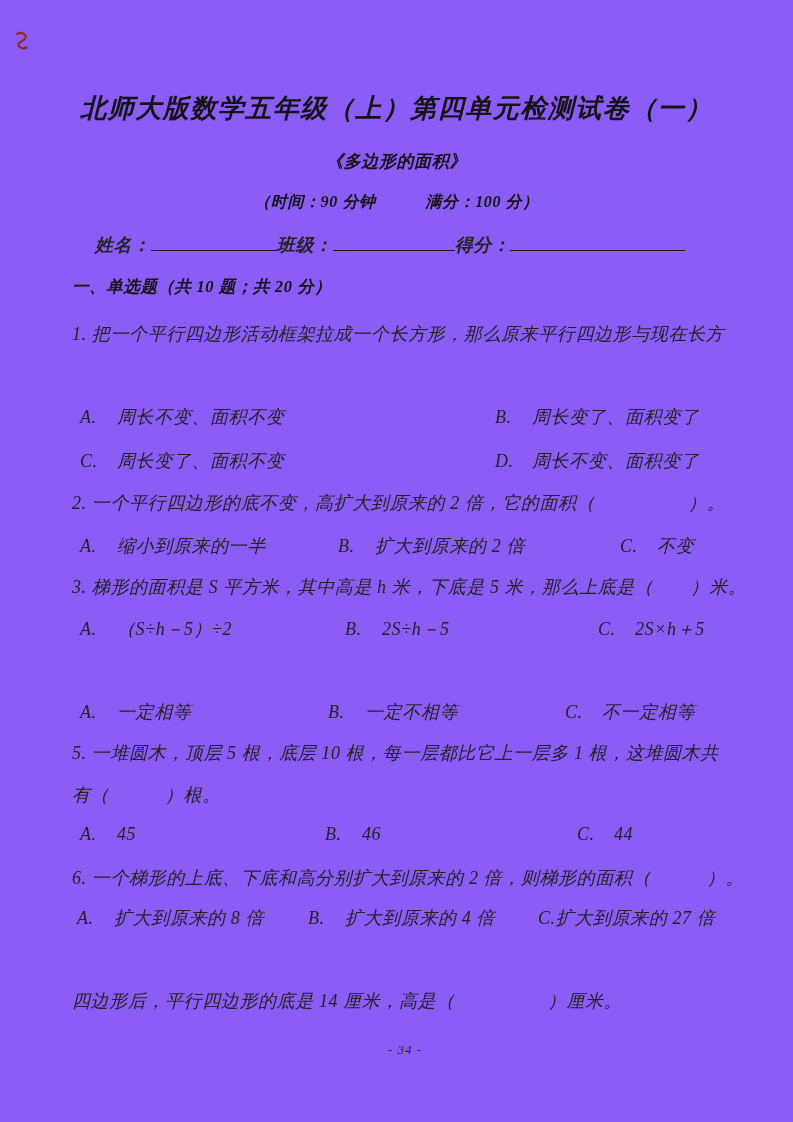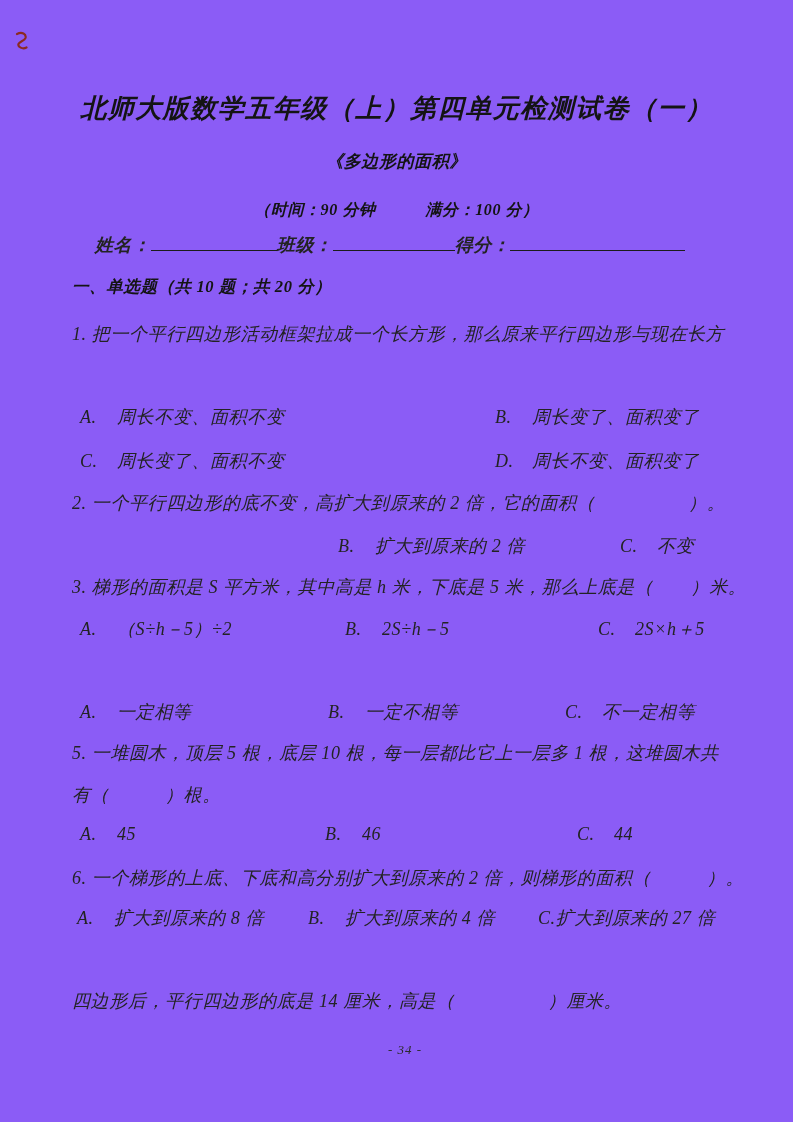--- a/index.html
+++ b/index.html
@@ -9,21 +9,21 @@
     font-family:"Liberation Serif","DejaVu Serif",serif;
     color:#232323;
     font-style:italic;
   }
   .line { position:absolute; left:72px; right:36px; font-size:18px;
           letter-spacing:0.6px; white-space:pre; line-height:24px; }
   .center { left:0; right:0; text-align:center; }
   .bold { font-weight:bold; color:#141414; }
   .title { font-size:26px; letter-spacing:1.5px; }
   .subtitle { font-size:17px; }
-  .info { font-size:16px;margin-top:8px; }
+  .info { font-size:16px; }
   .namerow { left:95px; right:36px; font-size:18px; font-weight:bold; white-space:nowrap; }
   .blank { display:inline-block; border-bottom:1.6px solid #1c1c1c; height:19px;
            vertical-align:baseline; }
   .section { font-size:16.5px; }
   .opts { position:absolute; left:0; right:0; height:26px; font-size:18px;
           letter-spacing:0.6px; }
   .opt { position:absolute; white-space:pre; }
   .olabel { display:inline-block; min-width:37px; }
   .opt.tight .olabel { min-width:0; }
   .footer { font-size:13px; letter-spacing:1px; color:#2b2b2b;padding-left:17px; }
@@ -55,20 +55,21 @@
     <span class="opt" style="left:80px"><span class="olabel">A.</span><span>周长不变、面积不变</span></span>
     <span class="opt" style="left:495px"><span class="olabel">B.</span><span>周长变了、面积变了</span></span>
   </div>
   <div class="opts" style="top:449px">
     <span class="opt" style="left:80px"><span class="olabel">C.</span><span>周长变了、面积不变</span></span>
     <span class="opt" style="left:495px"><span class="olabel">D.</span><span>周长不变、面积变了</span></span>
   </div>
 
   <div class="line" style="top:491px">2. 一个平行四边形的底不变，高扩大到原来的 2 倍，它的面积（　　　　　）。</div>
   <div class="opts" style="top:534px">
+    <span class="opt" style="left:80px"><span class="olabel">A.</span><span>缩小到原来的一半</span></span>
     <span class="opt" style="left:338px"><span class="olabel">B.</span><span>扩大到原来的 2 倍</span></span>
     <span class="opt" style="left:620px"><span class="olabel">C.</span><span>不变</span></span>
   </div>
 
   <div class="line" style="top:575px">3. 梯形的面积是 S 平方米，其中高是 h 米，下底是 5 米，那么上底是（　　）米。</div>
   <div class="opts" style="top:617px">
     <span class="opt" style="left:80px"><span class="olabel">A.</span><span>（S÷h－5）÷2</span></span>
     <span class="opt" style="left:345px"><span class="olabel">B.</span><span>2S÷h－5</span></span>
     <span class="opt" style="left:598px"><span class="olabel">C.</span><span>2S×h＋5</span></span>
   </div>

